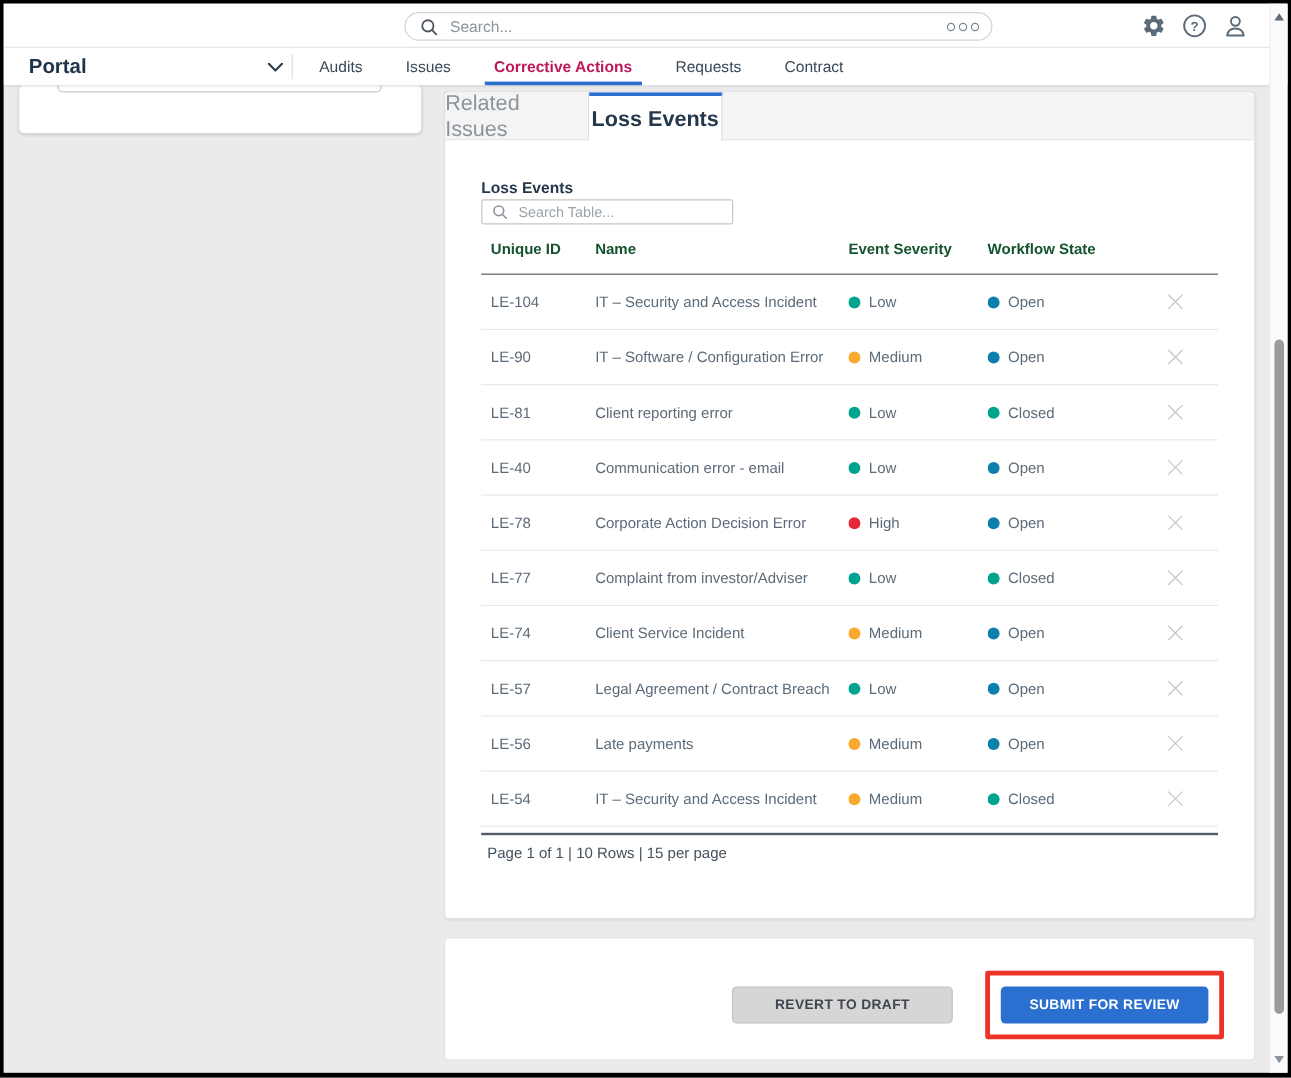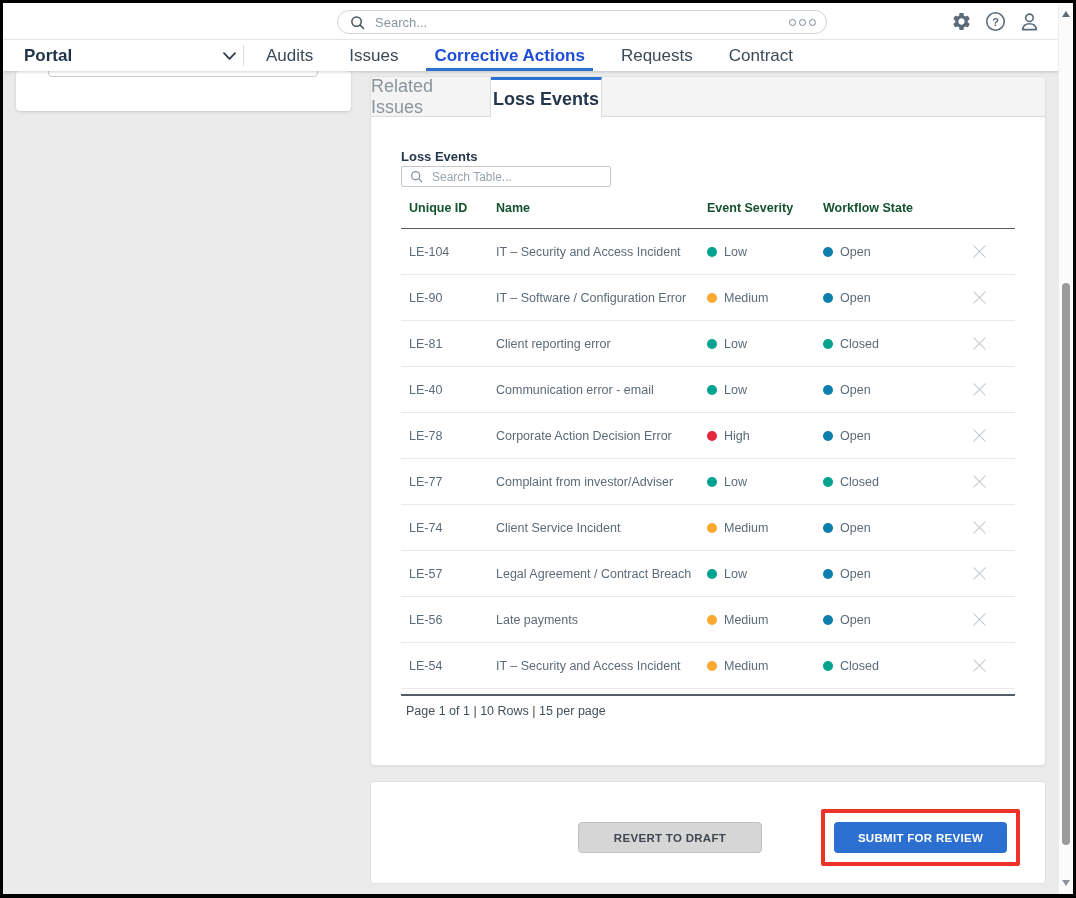--- a/index.html
+++ b/index.html
@@ -19,22 +19,22 @@
   .ellipsis-icon i { width: 7px; height: 7px; border: 1.5px solid #7b8794; border-radius: 50%; display: block; }
   .topbar-icons { position: absolute; right: 33px; top: 8px; display: flex; gap: 13px; align-items: center; }
   .tb-icon { width: 21px; height: 21px; cursor: pointer; display: flex; }
 
   
   .navbar { position: absolute; top: 37px; left: 0; right: 0; height: 31px; background: #fff; box-shadow: 0 1px 3px rgba(0,0,0,0.18); z-index: 3; }
   .portal { position: absolute; left: 21px; top: 0; height: 100%; width: 212px; display: flex; align-items: center; justify-content: space-between; cursor: pointer; }
   .portal-label { font-size: 17px; font-weight: 600; color: #1f3348; }
   .nav-divider { position: absolute; left: 240px; top: 5px; bottom: 5px; width: 1px; background: #dcdcdc; }
   .nav-tabs { position: absolute; left: 245px; top: 0; height: 100%; display: flex; }
-  .nav-tab { padding: 0 18px; display: flex; align-items: center; font-size: 17px; color: #3a4a57; cursor: pointer; position: relative; }
-  .nav-tab.active { font-weight: 700; color: #1d4ed8; text-align: right; }
+  .nav-tab { padding: 0 18px; display: flex; align-items: center; font-size: 13px; color: #3a4a57; cursor: pointer; position: relative; }
+  .nav-tab.active { font-weight: 700; color: #be185d; text-align: right; }
   .nav-tab.active::after { content: ""; position: absolute; left: 10px; right: 10px; bottom: 0; height: 3px; background: var(--accent, #2B6FD1); }
 
   
   .left-card { position: absolute; left: 13px; top: 68px; width: 335px; height: 40px; background: #fff; border-radius: 4px; box-shadow: 0 1px 3px rgba(0,0,0,0.15); overflow: hidden; }
   .left-field { position: absolute; left: 32px; top: -16px; width: 270px; height: 22px; border: 1px solid #c9c9c9; border-radius: 4px; background: #fff; }
 
   
   .main-panel { position: absolute; left: 367px; top: 73px; width: 676px; height: 690px; background: #fff; border: 1px solid #e2e2e2; border-radius: 4px; box-shadow: 0 1px 2px rgba(0,0,0,0.06); }
   .tabstrip { height: 40px; background: #f4f4f5; border-bottom: 1px solid #dcdcdc; border-radius: 4px 4px 0 0; display: flex; align-items: flex-start; }
   .ptab { height: 40px; display: flex; align-items: center; justify-content: center; font-size: 18px; cursor: pointer; }
@@ -50,21 +50,21 @@
   .thead, .trow { display: grid; grid-template-columns: 87px 211px 116px 132px 1fr; padding-left: 8px; align-items: center; }
   .thead { margin-top: 14px; padding-bottom: 13px; border-bottom: 1px solid #565c63; font-size: 12.5px; font-weight: 700; color: #14532d; }
   .trow { height: 46px; border-bottom: 1px solid #e9e9e9; font-size: 12.5px; color: #5c6b79; }
   .td { white-space: nowrap; overflow: hidden; }
   .dot { display: inline-block; width: 10px; height: 10px; border-radius: 50%; margin-right: 7px; vertical-align: -1px; background: #999; }
   .td-remove { display: flex; justify-content: flex-end; padding-right: 28px; }
   .x-icon { cursor: pointer; display: flex; }
   .tfoot { margin-top: 5px; border-top: 2px solid #565c63; padding: 8px 0 0 5px; font-size: 12.5px; color: #44505c; }
 
   
-  .buttons-card { position: absolute; left: 367px; top: 778px; width: 676px; height: 103px; background: #fff; border: 1px solid #e2e2e2; border-radius: 4px; display: flex; align-items: center; justify-content: flex-end; padding: 10px 25px 0 0; gap: 32px; }
+  .buttons-card { position: absolute; left: 367px; top: 778px; width: 676px; height: 103px; background: #fff; border: 1px solid #e2e2e2; border-radius: 4px; display: flex; align-items: center; justify-content: flex-end; padding: 10px 25px 0 0; }
   .btn { border-radius: 4px; font-size: 11.5px; font-weight: 700; letter-spacing: 0.3px; display: flex; align-items: center; justify-content: center; cursor: pointer; font-family: inherit; }
   .btn-revert { width: 184px; height: 31px; background: #d6d6d6; border: 1px solid #c0c0c0; color: #3f4650; }
   .annotation-box { border: 4px solid var(--annotation, #ED3327); border-radius: 2px; margin-left: 27px; padding: 9px; }
   .btn-submit { width: 173px; height: 31px; background: var(--accent, #2B6FD1); border: none; color: #fff; }
 
   
   .scrollbar { position: absolute; top: 0; right: 0; bottom: 0; width: 15px; background: #fbfbfb; border-left: 1px solid #ededed; z-index: 10; }
   .sb-up { position: absolute; top: 8px; left: 3px; width: 0; height: 0; border-left: 4.5px solid transparent; border-right: 4.5px solid transparent; border-bottom: 6px solid #5f6b76; cursor: pointer; }
   .sb-down { position: absolute; bottom: 8px; left: 3px; width: 0; height: 0; border-left: 4.5px solid transparent; border-right: 4.5px solid transparent; border-top: 6px solid #8a949e; cursor: pointer; }
   .sb-thumb { position: absolute; top: 280px; left: 3px; width: 8px; height: 562px; background: #9b9b9b; border-radius: 4px; cursor: pointer; }

